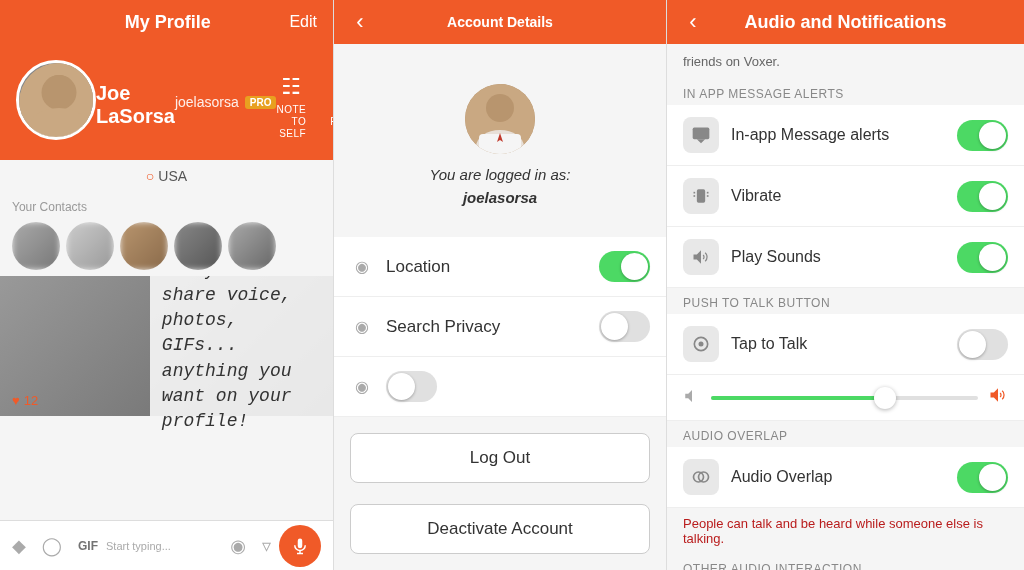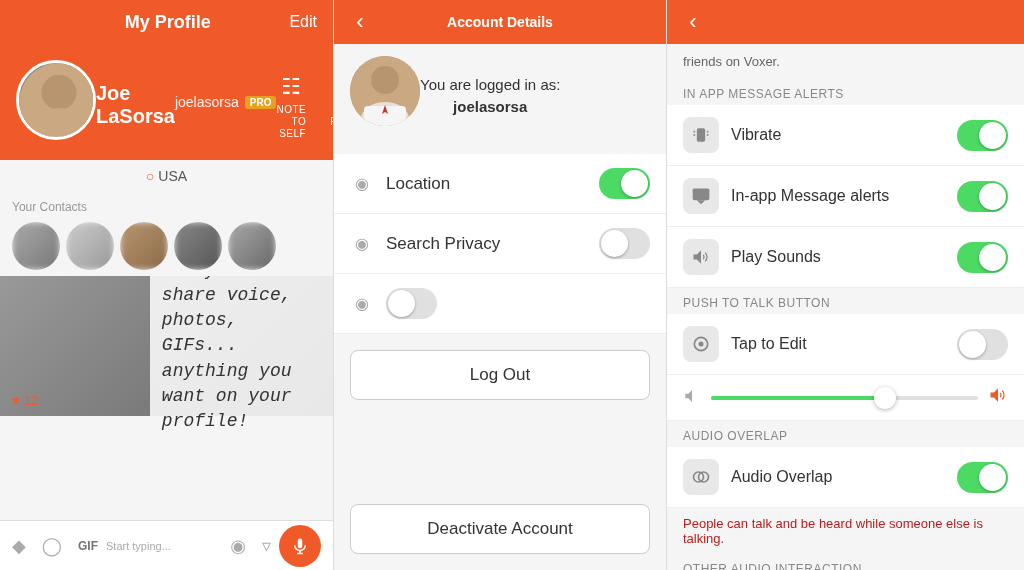--- a/index.html
+++ b/index.html
@@ -280,23 +280,24 @@
     .account-header .title {
       flex: 1;
       text-align: center;
       font-size: 14px;
       font-weight: 600;
     }
 
     .account-profile {
       background: #f5f5f5;
       display: flex;
-      flex-direction: row;
-      align-items: center;
-      padding: 12px 16px 16px;
+      flex-direction: column;
+      align-items: center;
+      padding: 40px 16px 16px;
+      font-style: italic;
     }
     .account-avatar {
       width: 70px;
       height: 70px;
       border-radius: 50%;
       overflow: hidden;
       background: #b8956e;
     }
     .account-logged-text {
       margin-top: 10px;
@@ -657,58 +658,59 @@
   <div class="btn-logout">Log Out</div>
 
   <div class="account-spacer"></div>
 
   <div class="btn-deactivate">Deactivate Account</div>
 </div>
 
 <div class="panel-audio">
   <div class="audio-header">
     <span class="back-arrow">‹</span>
+    <span class="title">Audio and Notifications</span>
     <span style="width:20px"></span>
   </div>
 
   <div class="section-note">friends on Voxer.</div>
 
   <div class="section-heading">IN APP MESSAGE ALERTS</div>
+
+  <div class="audio-setting-row">
+    <div class="audio-icon">
+      <svg width="20" height="20" viewBox="0 0 24 24" fill="#666">
+        <rect x="2" y="3" width="20" height="14" rx="2" fill="#888"></rect>
+        <polygon points="7,17 12,22 17,17" fill="#888"></polygon>
+      </svg>
+    </div>
+    <span class="audio-label">In-app Message alerts</span>
+    <div class="toggle toggle-on">
+      <div class="toggle-thumb"></div>
+    </div>
+  </div>
 
   <div class="audio-setting-row">
     <div class="audio-icon">
       <svg width="20" height="20" viewBox="0 0 24 24" fill="#888">
         <rect x="7" y="4" width="10" height="16" rx="2" fill="#888"></rect>
         <line x1="3" y1="8" x2="5" y2="8" stroke="#888" stroke-width="2"></line>
         <line x1="19" y1="8" x2="21" y2="8" stroke="#888" stroke-width="2"></line>
         <line x1="3" y1="12" x2="5" y2="12" stroke="#888" stroke-width="2"></line>
         <line x1="19" y1="12" x2="21" y2="12" stroke="#888" stroke-width="2"></line>
       </svg>
     </div>
     <span class="audio-label">Vibrate</span>
     <div class="toggle toggle-on">
       <div class="toggle-thumb"></div>
     </div>
   </div>
 
   <div class="audio-setting-row">
     <div class="audio-icon">
-      <svg width="20" height="20" viewBox="0 0 24 24" fill="#666">
-        <rect x="2" y="3" width="20" height="14" rx="2" fill="#888"></rect>
-        <polygon points="7,17 12,22 17,17" fill="#888"></polygon>
-      </svg>
-    </div>
-    <span class="audio-label">In-app Message alerts</span>
-    <div class="toggle toggle-on">
-      <div class="toggle-thumb"></div>
-    </div>
-  </div>
-
-  <div class="audio-setting-row">
-    <div class="audio-icon">
       <svg width="20" height="20" viewBox="0 0 24 24" fill="#888">
         <polygon points="3,9 3,15 7,15 12,20 12,4 7,9" fill="#888"></polygon>
         <path d="M14.5 9.5 C16 10.7 16 13.3 14.5 14.5" stroke="#888" stroke-width="1.5" fill="none"></path>
         <path d="M17 7 C20 9.5 20 14.5 17 17" stroke="#888" stroke-width="1.5" fill="none"></path>
       </svg>
     </div>
     <span class="audio-label">Play Sounds</span>
     <div class="toggle toggle-on">
       <div class="toggle-thumb"></div>
     </div>
@@ -716,21 +718,21 @@
 
   <div class="section-heading">PUSH TO TALK BUTTON</div>
 
   <div class="audio-setting-row">
     <div class="audio-icon">
       <svg width="20" height="20" viewBox="0 0 24 24" fill="#888">
         <circle cx="12" cy="12" r="8" stroke="#888" stroke-width="2" fill="none"></circle>
         <circle cx="12" cy="12" r="3" fill="#888"></circle>
       </svg>
     </div>
-    <span class="audio-label">Tap to Edit</span>
+    <span class="audio-label">Tap to Talk</span>
     <div class="toggle toggle-off">
       <div class="toggle-thumb"></div>
     </div>
   </div>
 
   <div class="volume-row">
     <span class="volume-icon-left">
       <svg width="18" height="18" viewBox="0 0 24 24" fill="#aaa">
         <polygon points="3,9 3,15 7,15 12,20 12,4 7,9" fill="#aaa"></polygon>
       </svg>

